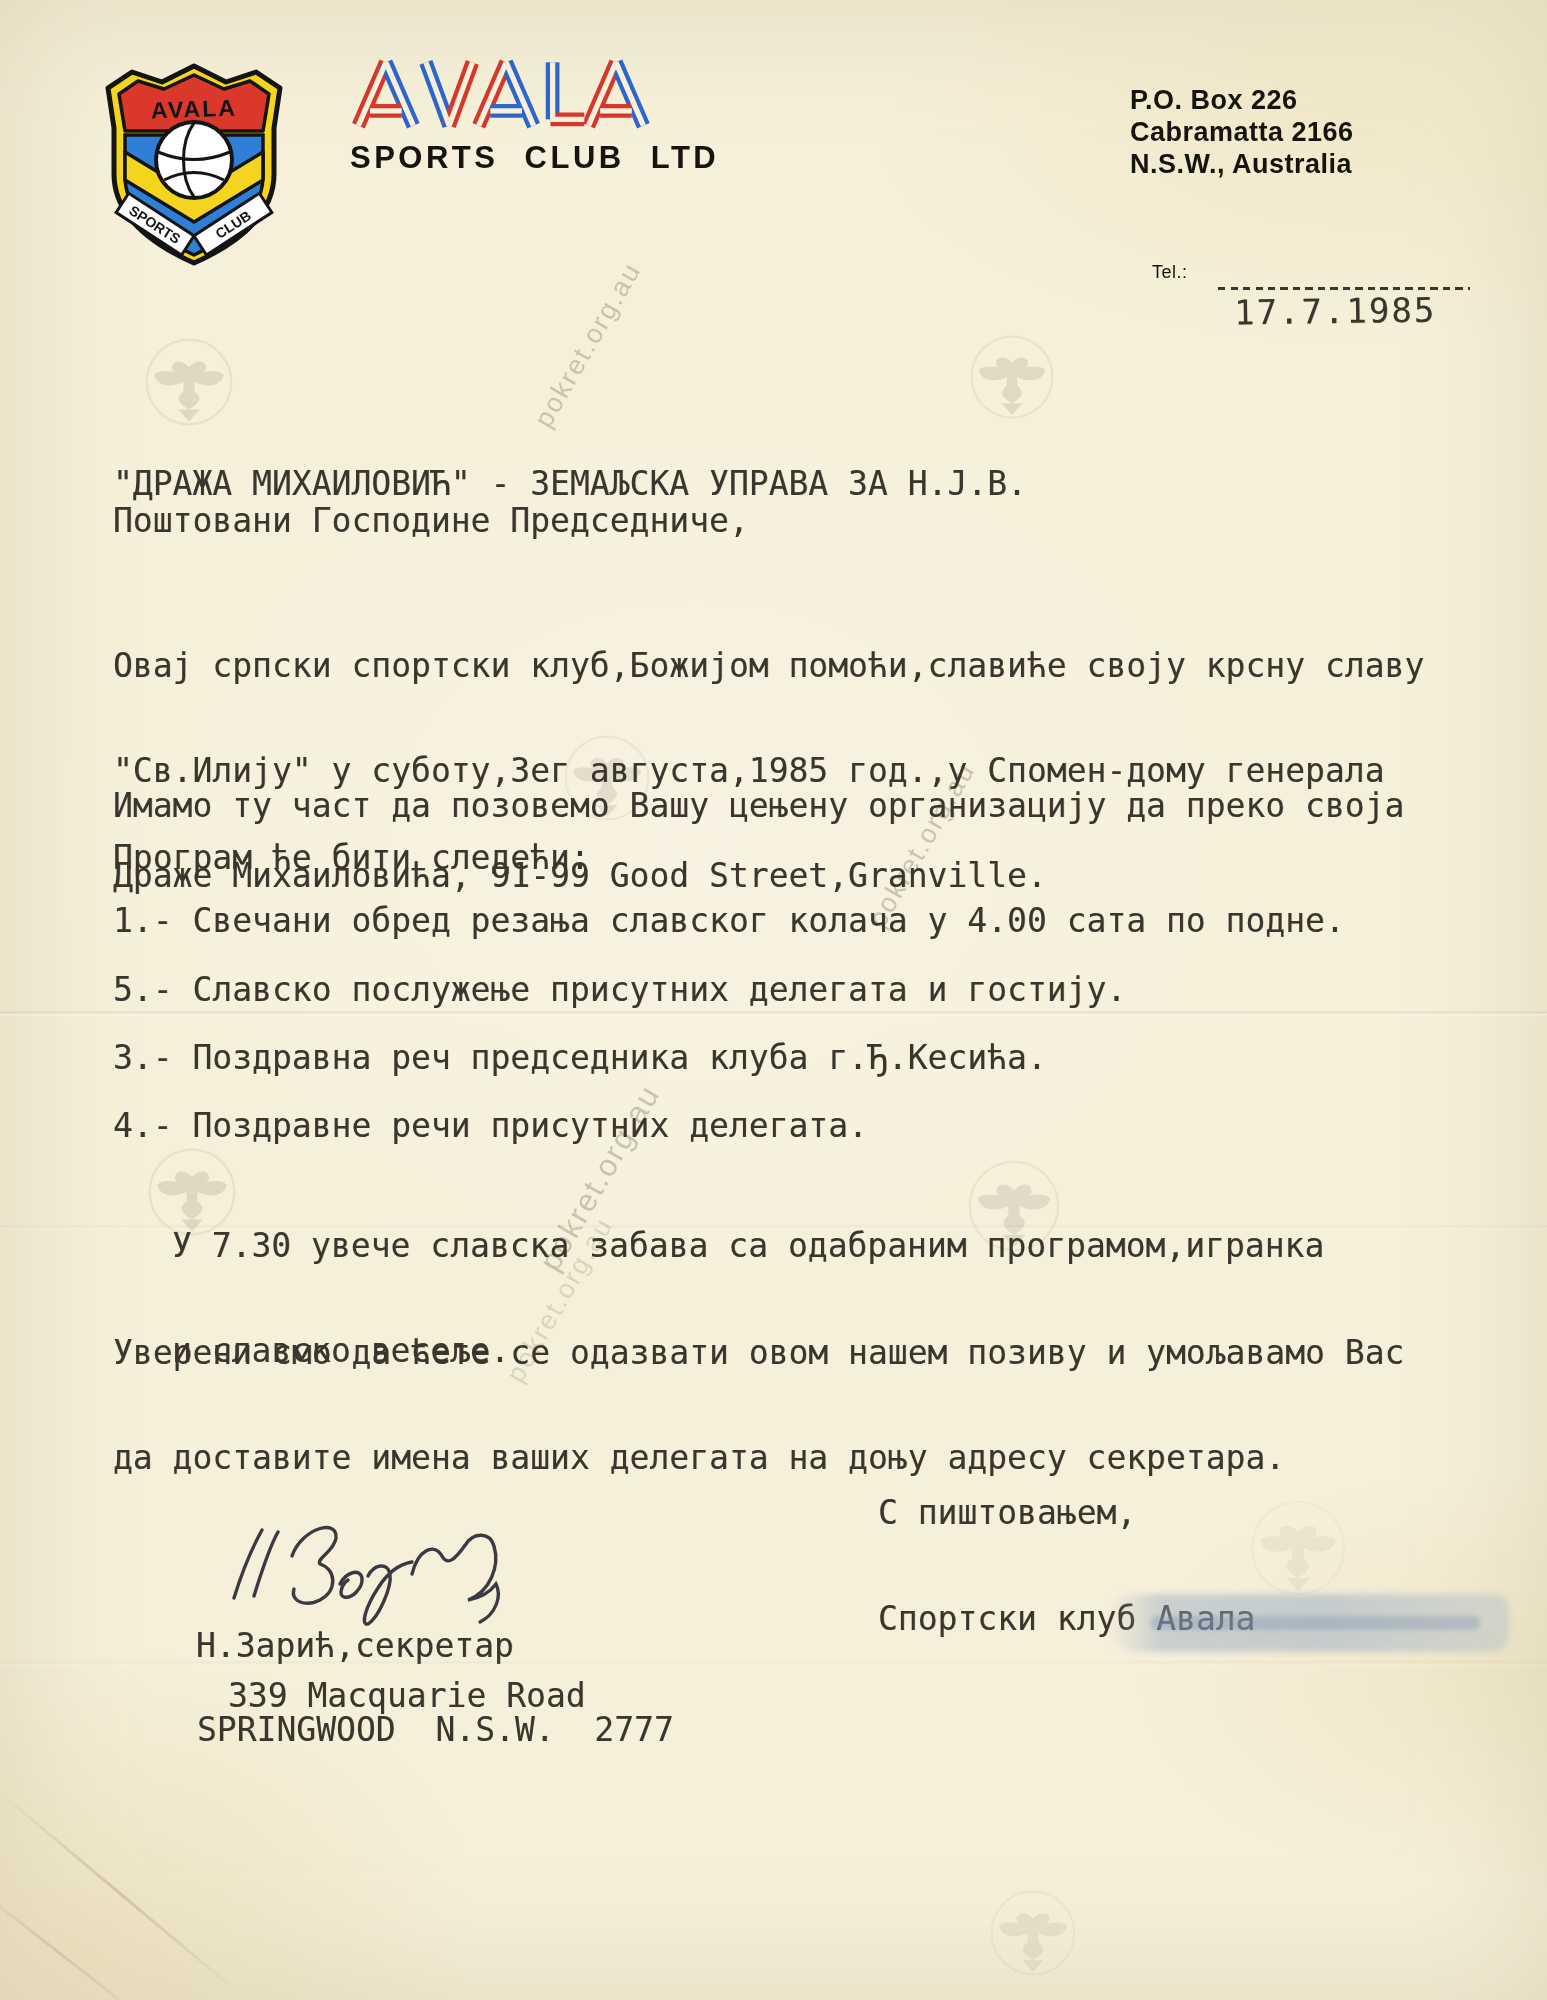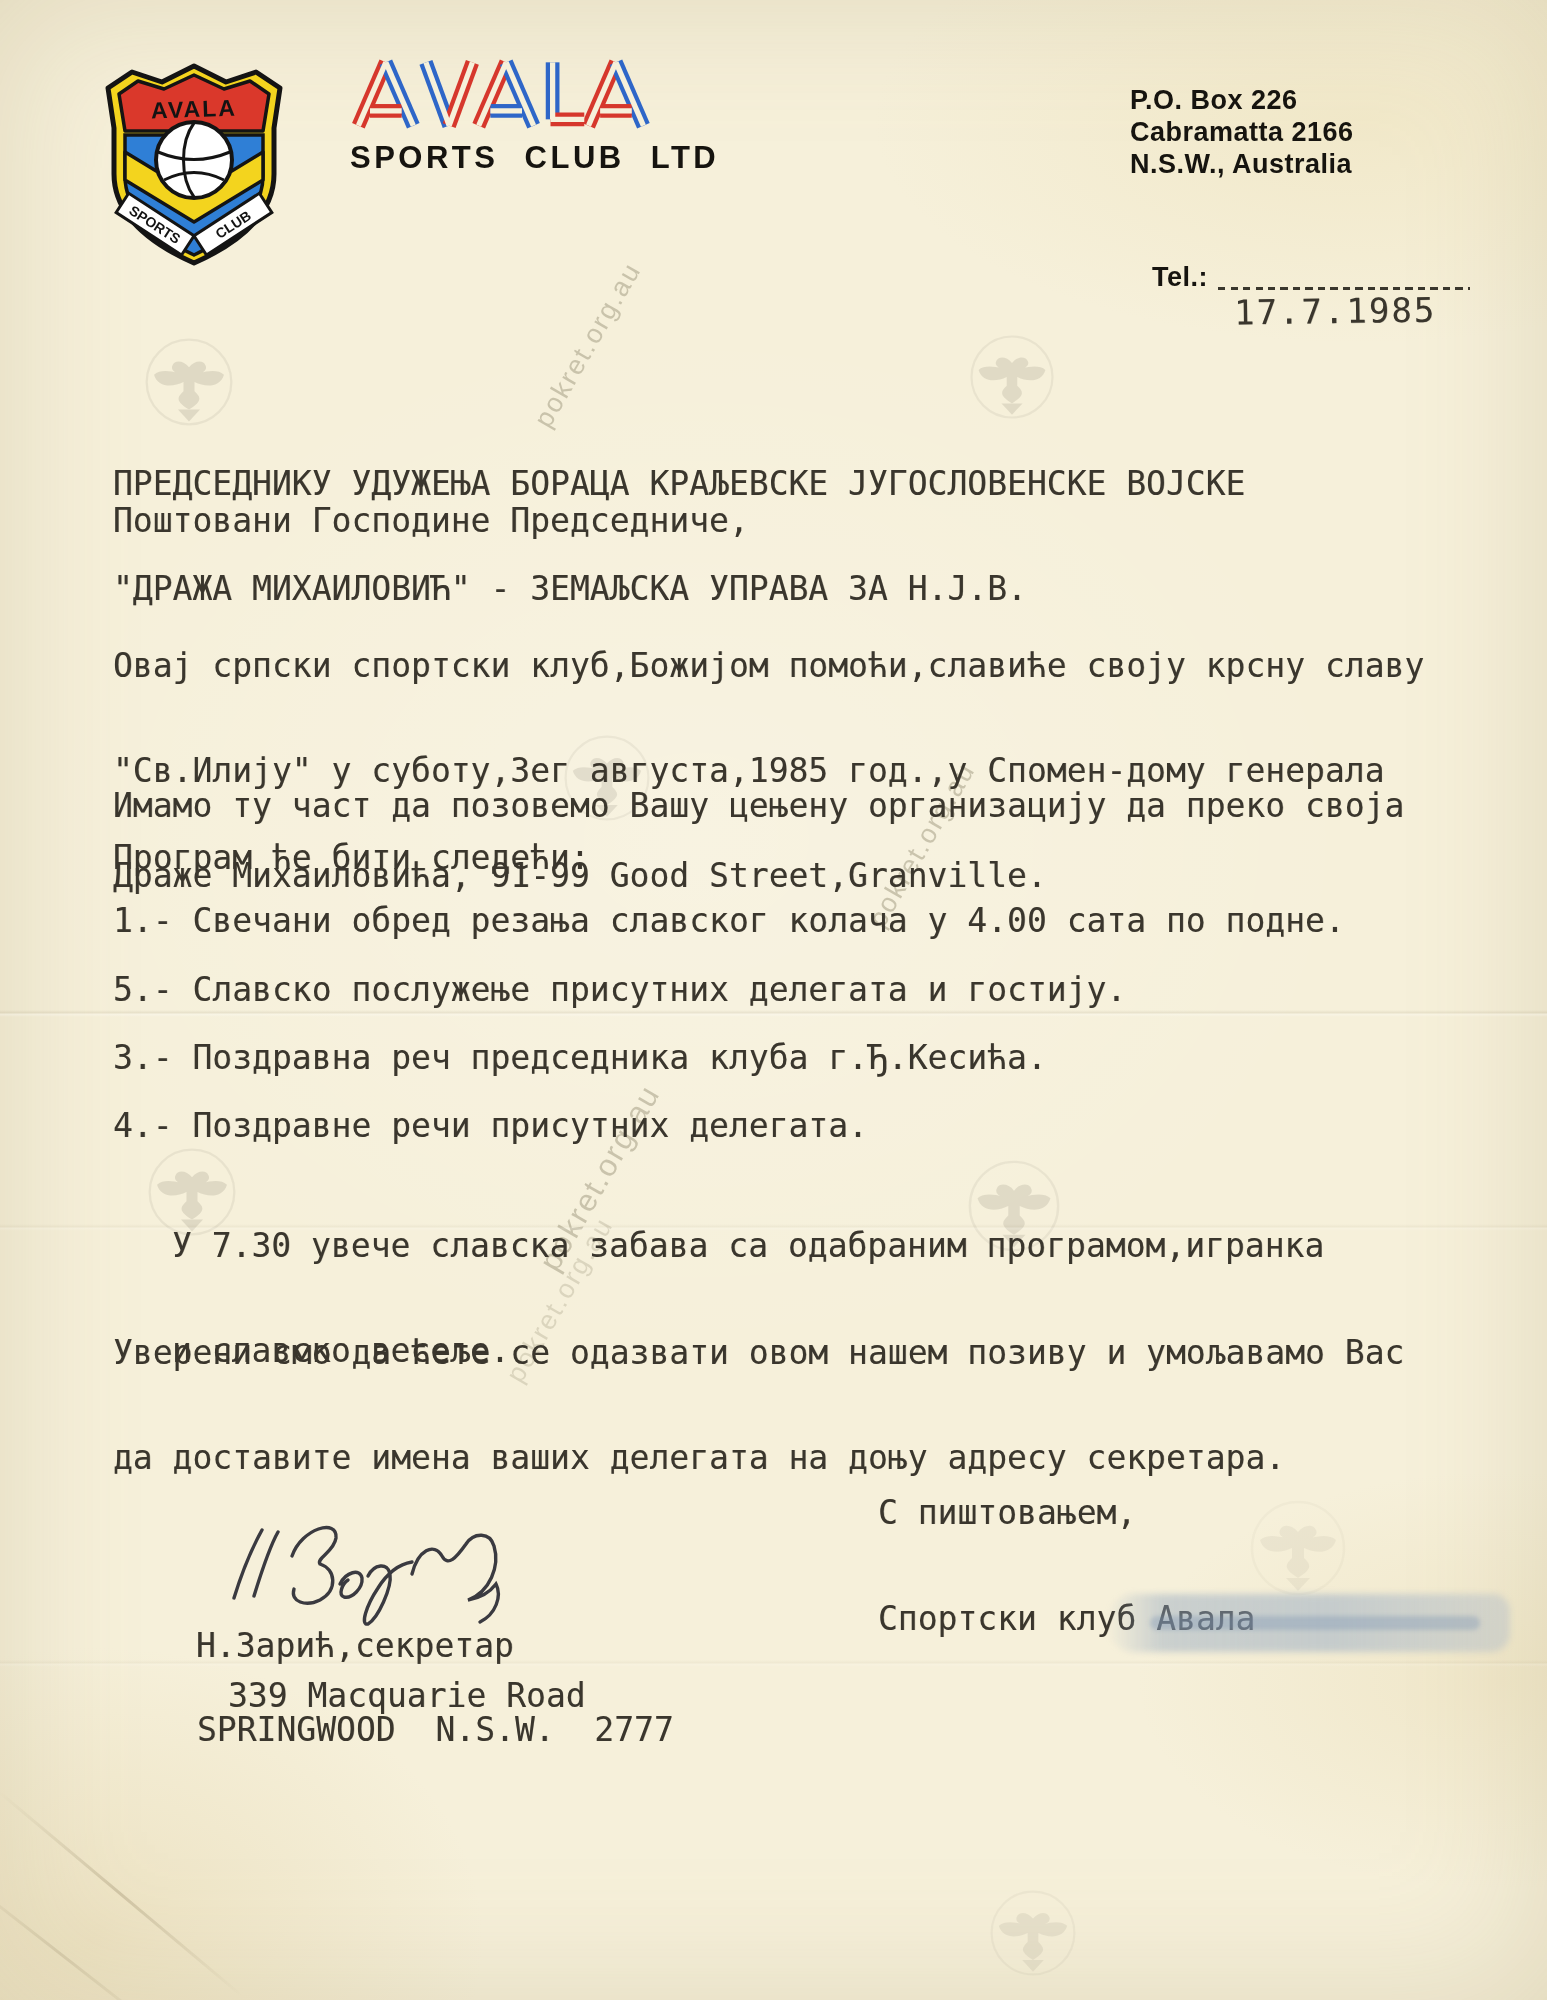--- a/index.html
+++ b/index.html
@@ -27,21 +27,21 @@
     font-size:33px;line-height:35px;
     color:#3a362d;
     white-space:pre;
     text-shadow:.4px .3px 0 rgba(58,54,45,.35);
   }
   .tw .ln{height:35px;}
   
   .hd{position:absolute;color:#16140f;font-family:"Liberation Sans",sans-serif;}
   .addr{width:310px;font-size:27px;line-height:32px;font-weight:700;letter-spacing:.5px;}
   .subtitle{font-size:31px;font-weight:700;letter-spacing:3.5px;word-spacing:14px;margin-left:8px;}
-  .tel-label{font-size:27px;font-weight:700;letter-spacing:.5px;}
+  .tel-label{font-size:18px;font-weight:400;letter-spacing:.5px;}
   .tel-line{position:absolute;height:3px;background:repeating-linear-gradient(90deg,#3a372d 0 7px,transparent 7px 12.5px);}
   .date{font-size:34px;letter-spacing:2px;transform:rotate(-.8deg);}
   
   .wm-text{
     position:absolute;
     font-family:"Liberation Sans",sans-serif;
     font-size:27px;letter-spacing:2px;
     color:rgba(146,139,114,.45);
     transform:translate(-50%,-50%) rotate(-60deg);
     white-space:nowrap;pointer-events:none;
@@ -182,21 +182,20 @@
     <div>P.O. Box 226</div>
     <div>Cabramatta 2166</div>
     <div>N.S.W., Australia</div>
   </div>
 
   <div class="hd tel-label" style="left:1152px;top:262px">Tel.:</div>
   <div class="tel-line" style="left:1218px;top:287px;width:252px"></div>
   <div class="tw date" style="left:1234px;top:294px">17.7.1985</div>
 
   <div class="tw" style="left:113px;top:396px">
-    <div class="ln">ПРЕДСЕДНИКУ УДУЖЕЊА БОРАЦА КРАЉЕВСКЕ ЈУГОСЛОВЕНСКЕ ВОЈСКЕ</div>
     <div class="ln">"ДРАЖА МИХАИЛОВИЋ" - ЗЕМАЉСКА УПРАВА ЗА Н.Ј.В.</div>
   </div>
 
   <div class="tw" style="left:113px;top:503px">Поштовани Господине Председниче,</div>
 
   <div class="tw" style="left:113px;top:578px">
     <div class="ln">Овај српски спортски клуб,Божијом помоћи,славиће своју крсну славу</div>
     <div class="ln">"Св.Илију" у суботу,3ег августа,1985 год.,у Спомен-дому генерала</div>
     <div class="ln">Драже Михаиловића, 91-99 Good Street,Granville.</div>
   </div>

